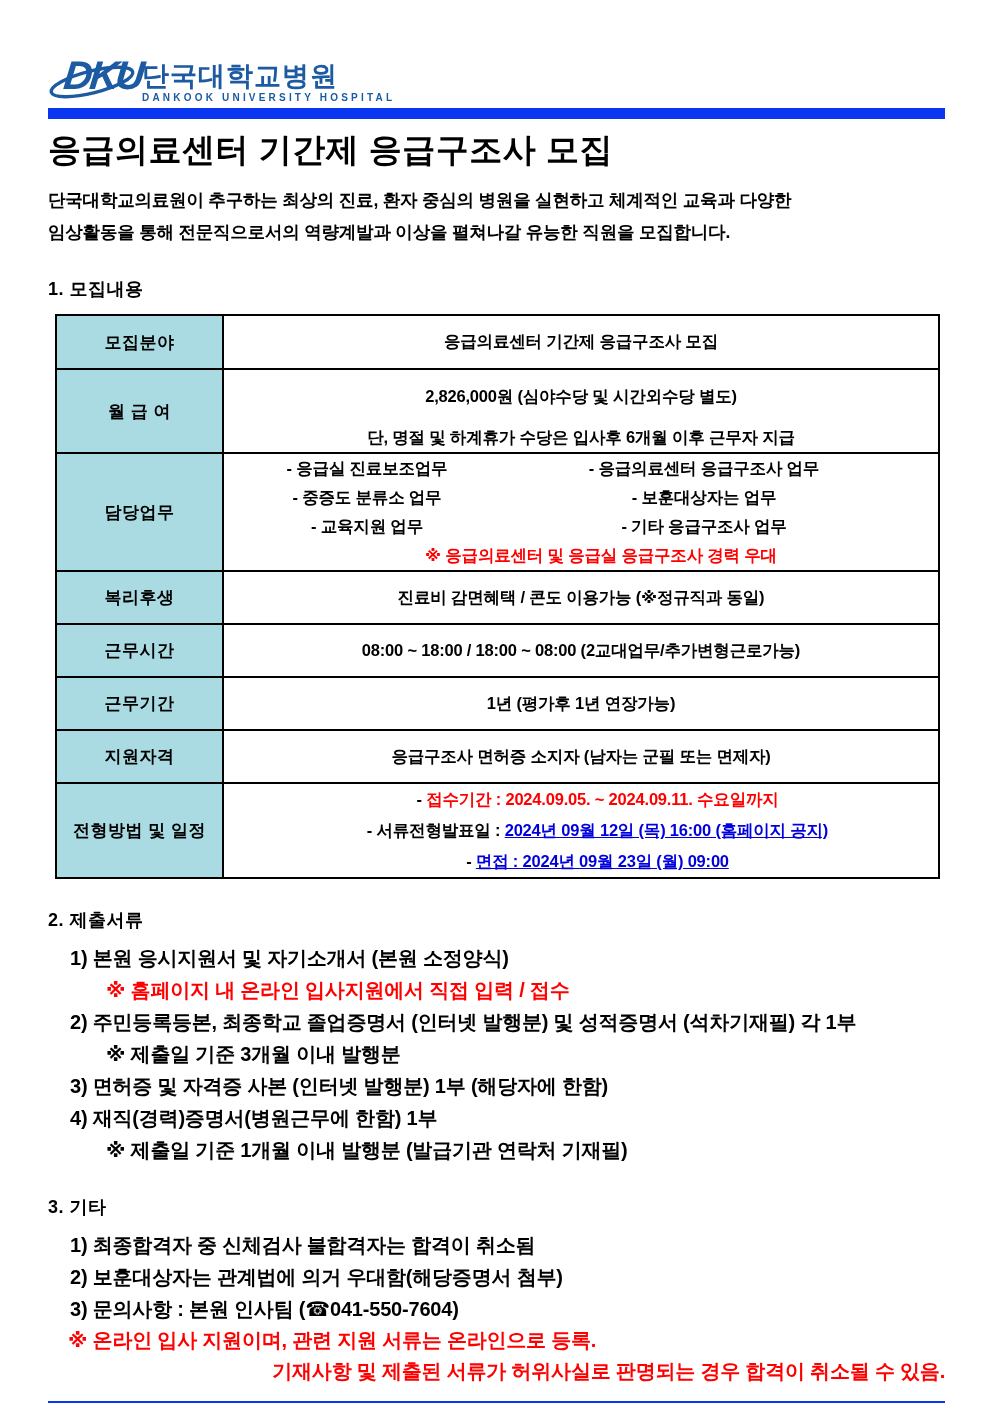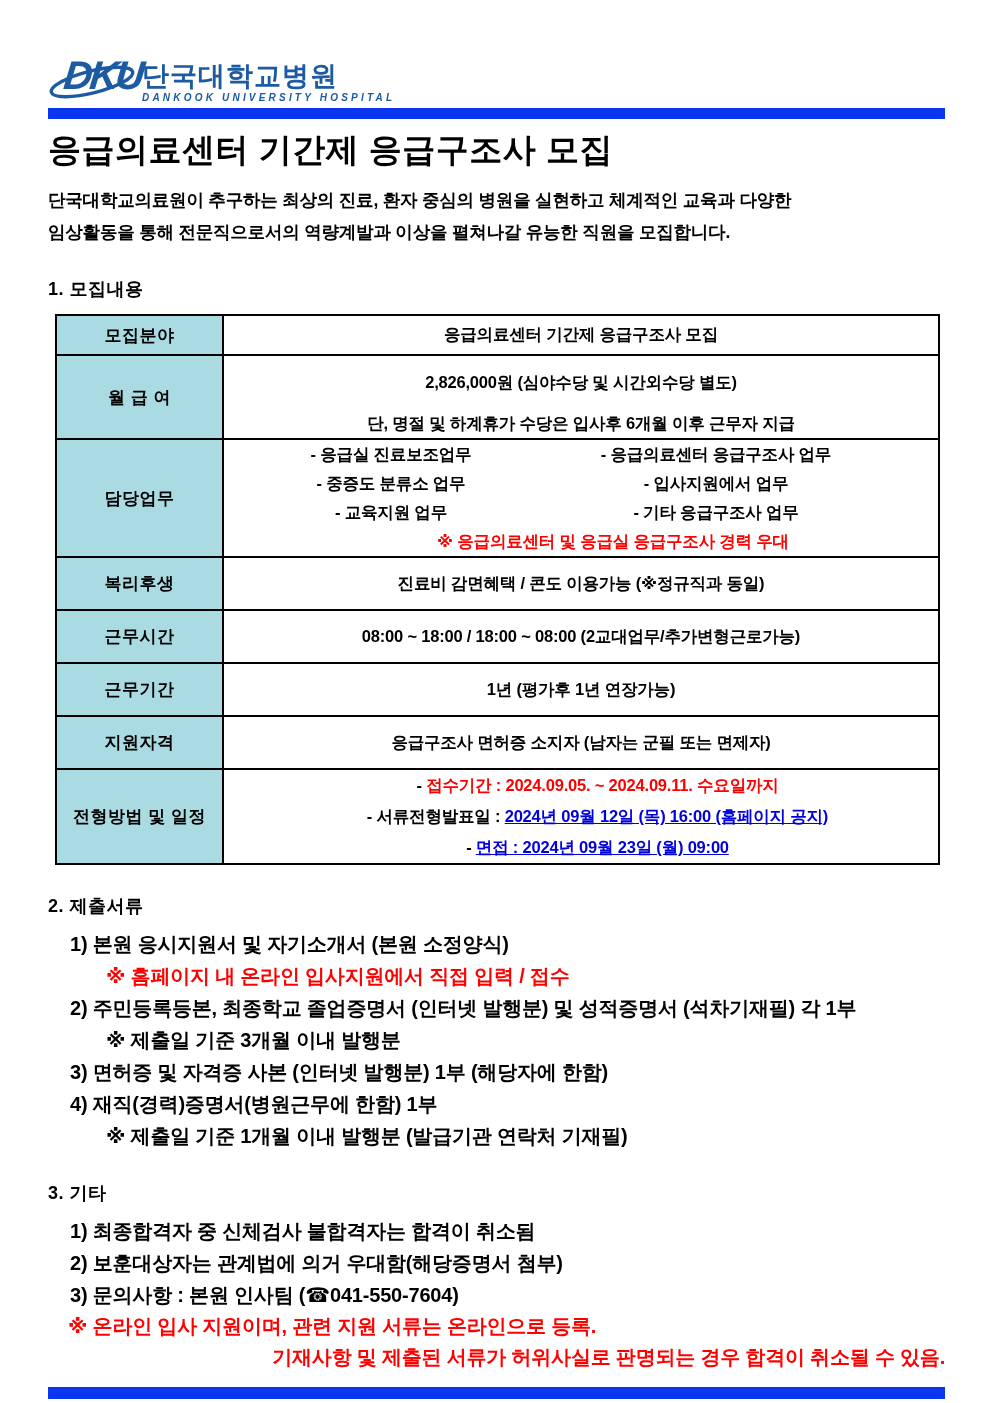--- a/index.html
+++ b/index.html
@@ -23,43 +23,43 @@
   .logo-row{display:flex;align-items:flex-end;gap:6px;height:50px;}
   .dku-mark{position:relative;width:88px;height:50px;flex:0 0 auto;}
   .dku-mark svg{position:absolute;left:0;top:2px;}
   .dku-letters{
     position:absolute;left:16px;top:-2px;
     font-size:40px;font-weight:900;font-style:italic;letter-spacing:-3px;
     color:var(--logo_blue);transform:skew(-6deg);
   }
   .logo-text{display:flex;flex-direction:column;justify-content:flex-end;padding-bottom:1px;}
   .logo-kr{font-size:27px;font-weight:900;color:var(--logo_blue);letter-spacing:1px;line-height:30px;}
-  .logo-en{font-size:10px;font-weight:700;color:var(--logo_blue);letter-spacing:3.2px;line-height:13px;font-style:italic;}
+  .logo-en{font-size:10px;font-weight:700;color:var(--logo_blue);letter-spacing:3.2px;line-height:13px;}
 
   .blue-bar{height:11px;background:var(--bar_blue);margin-top:3px;}
 
   
   .title{font-size:33px;font-weight:900;letter-spacing:0.5px;margin-top:9px;color:#000;}
   .intro{margin-top:11px;font-size:17.5px;font-weight:700;line-height:32px;letter-spacing:-0.2px;}
 
   .sec-heading{font-size:18px;font-weight:800;margin-top:29px;letter-spacing:0.5px;}
 
   
   table.recruit{border-collapse:collapse;width:885px;margin:13px 0 0 7px;}
   table.recruit th,table.recruit td{border:2px solid #000;}
   table.recruit th{
     background:var(--header_cell);width:167px;
     font-size:17px;font-weight:700;text-align:center;letter-spacing:0.5px;
   }
   table.recruit td{text-align:center;font-size:16.5px;font-weight:700;letter-spacing:-0.2px;}
-  tr.r1{height:40px;padding-left:36px;} tr.r2{height:64px;} tr.r3{height:116px;}
+  tr.r1{height:54px;padding-left:36px;} tr.r2{height:64px;} tr.r3{height:116px;}
   tr.r4,tr.r5,tr.r6,tr.r7{height:53px;} tr.r8{height:95px;}
   .two-line div{line-height:29px;margin-top:12px;}
 
-  td.duties{text-align:left;padding-left:64px;vertical-align:middle;}
+  td.duties{text-align:left;padding-left:40px;vertical-align:middle;}
   .duty-cols{display:grid;grid-template-columns:206px auto;}
   .duty-col div{line-height:29px;white-space:nowrap;}
   .duty-note{line-height:29px;}
 
   td.schedule{text-align:left;padding-left:33px;font-size:17px;}
   td.schedule .sline{line-height:31px;white-space:nowrap;}
   .dash{color:#000;font-weight:800;}
   .red{color:var(--red);font-weight:700;}
   .link{color:var(--link_blue);text-decoration:underline;font-weight:800;}
 
@@ -119,21 +119,21 @@
       <th>담당업무</th>
       <td class="duties">
         <div class="duty-cols">
           <div class="duty-col">
             <div>- 응급실 진료보조업무</div>
             <div>- 중증도 분류소 업무</div>
             <div>- 교육지원 업무</div>
           </div>
           <div class="duty-col">
             <div>- 응급의료센터 응급구조사 업무</div>
-            <div>- 입사지원에서 업무</div>
+            <div>- 보훈대상자는 업무</div>
             <div>- 기타 응급구조사 업무</div>
           </div>
         </div>
         <div class="duty-note red">※ 응급의료센터 및 응급실 응급구조사 경력 우대</div>
       </td>
     </tr>
     <tr class="r4">
       <th>복리후생</th>
       <td>진료비 감면혜택 / 콘도 이용가능 (※정규직과 동일)</td>
     </tr>

